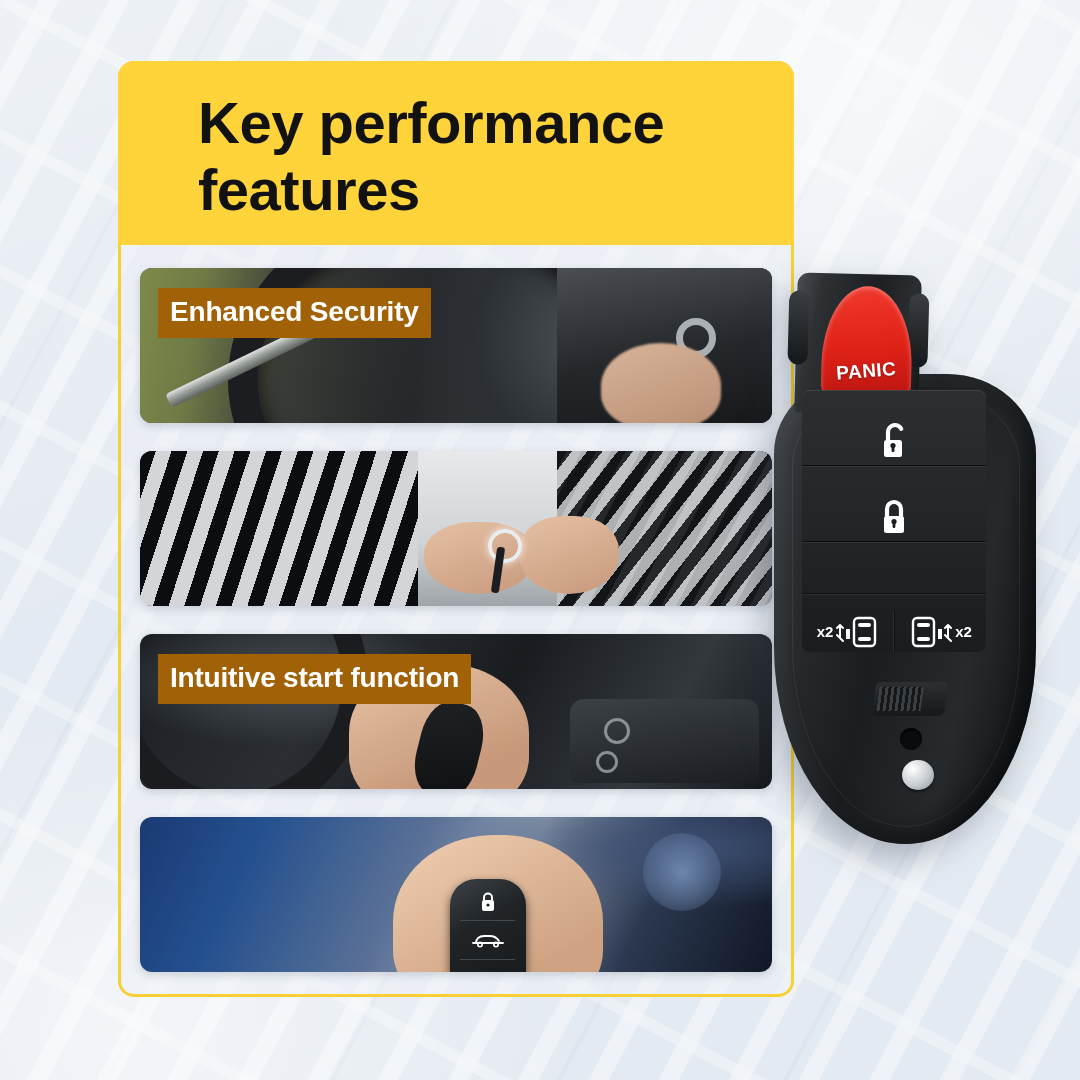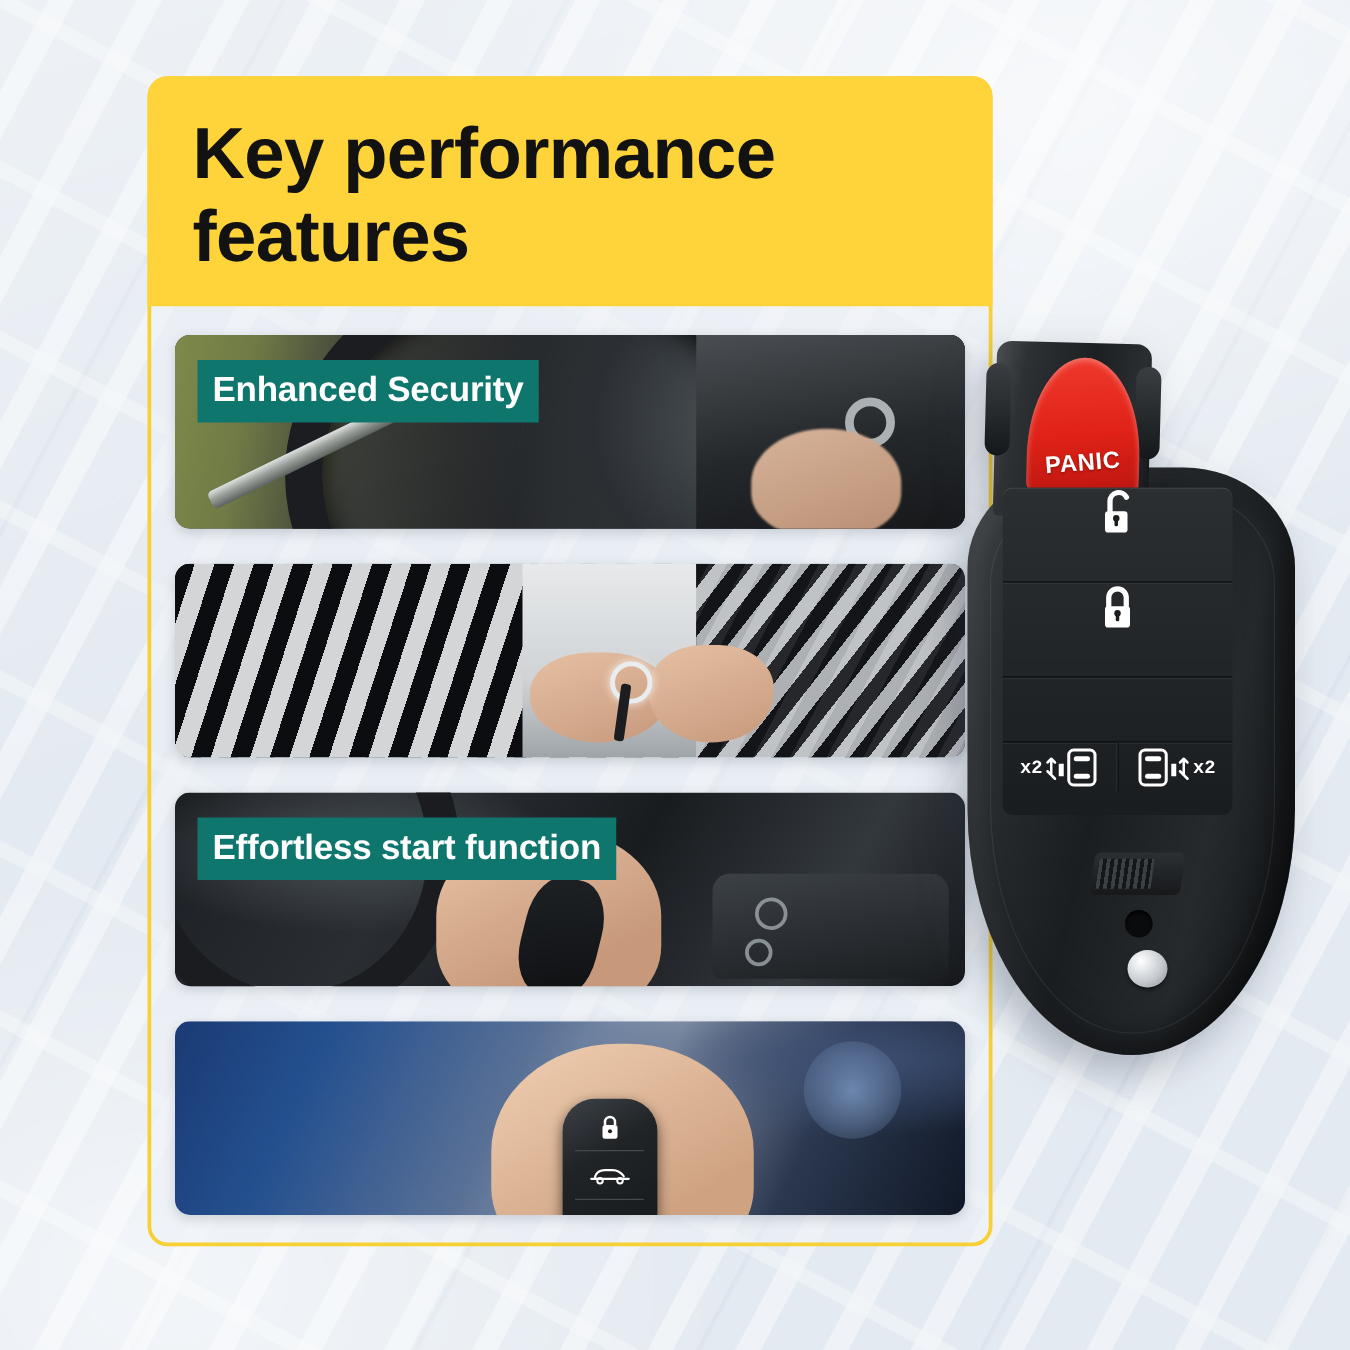--- a/index.html
+++ b/index.html
@@ -79,20 +79,21 @@
     background: #ffd43b;
     border-radius: 16px 16px 0 0;
     padding: 28px 40px 0 36px;
   }
   .header h1 {
     font-size: 58px;
     line-height: 1.16;
     font-weight: bold;
     color: #121212;
     letter-spacing: -0.5px;
+    margin-left: 44px;
   }
 
   
   .cards {
     position: absolute;
     left: 140px;
     top: 268px;
     width: 632px;
   }
   .card {
@@ -104,21 +105,21 @@
     box-shadow: 0 3px 9px rgba(60,70,90,.20);
   }
   .card:last-child { margin-bottom: 0; }
 
   .card .photo { position: absolute; inset: 0; }
 
   .badge {
     position: absolute;
     left: 18px;
     top: 20px;
-    background: #0f766e;
+    background: #a16207;
     color: #ffffff;
     font-size: 28px;
     font-weight: bold;
     line-height: 1;
     padding: 10px 12px 12px 12px;
     letter-spacing: -0.2px;
     white-space: nowrap;
   }
 
   
@@ -334,21 +335,21 @@
     width: 184px; height: 262px;
     background: linear-gradient(180deg,#2b2f32,#1a1d20);
     border-radius: 8px;
     box-shadow: inset 0 1px 0 rgba(255,255,255,.10);
     overflow:hidden;
   }
   .pad .row {
     position:relative;
     border-bottom:1px solid #0c0e10;
     box-shadow: 0 1px 0 rgba(255,255,255,.07);
-    display:flex; align-items:flex-start; justify-content:center;font-family:Liberation Mono, monospace;
+    display:flex; align-items:flex-end; justify-content:center;
   }
   .pad .r1 { height: 29%; }
   .pad .r2 { height: 29%; }
   .pad .r3 { height: 20%; display:flex; }
   .pad .r4 { height: 22%; display:flex; border-bottom:none; }
   .pad .half {
     flex:1 1 50%;
     display:flex; align-items:center; justify-content:center;
     position:relative;
   }
@@ -424,21 +425,21 @@
       <div class="photo ph-start">
         <div class="wheelarc"></div>
         <div class="btn"></div>
         <div class="hand"></div>
         <div class="thumb"></div>
         <div class="vents">
           <div class="knob" style="left:18%;top:22%;width:26px;height:26px;"></div>
           <div class="knob" style="left:14%;top:62%;width:22px;height:22px;"></div>
         </div>
       </div>
-      <div class="badge">Effortless start function</div>
+      <div class="badge">Intuitive start function</div>
     </div>
 
     <div class="card">
       <div class="photo ph-remote">
         <div class="glow"></div>
         <div class="hand"></div>
         <div class="fob">
           <div class="b" style="top:6%;"></div>
           <div class="b" style="top:36%;"></div>
           <div class="b" style="top:66%;border-bottom:none;"></div>

